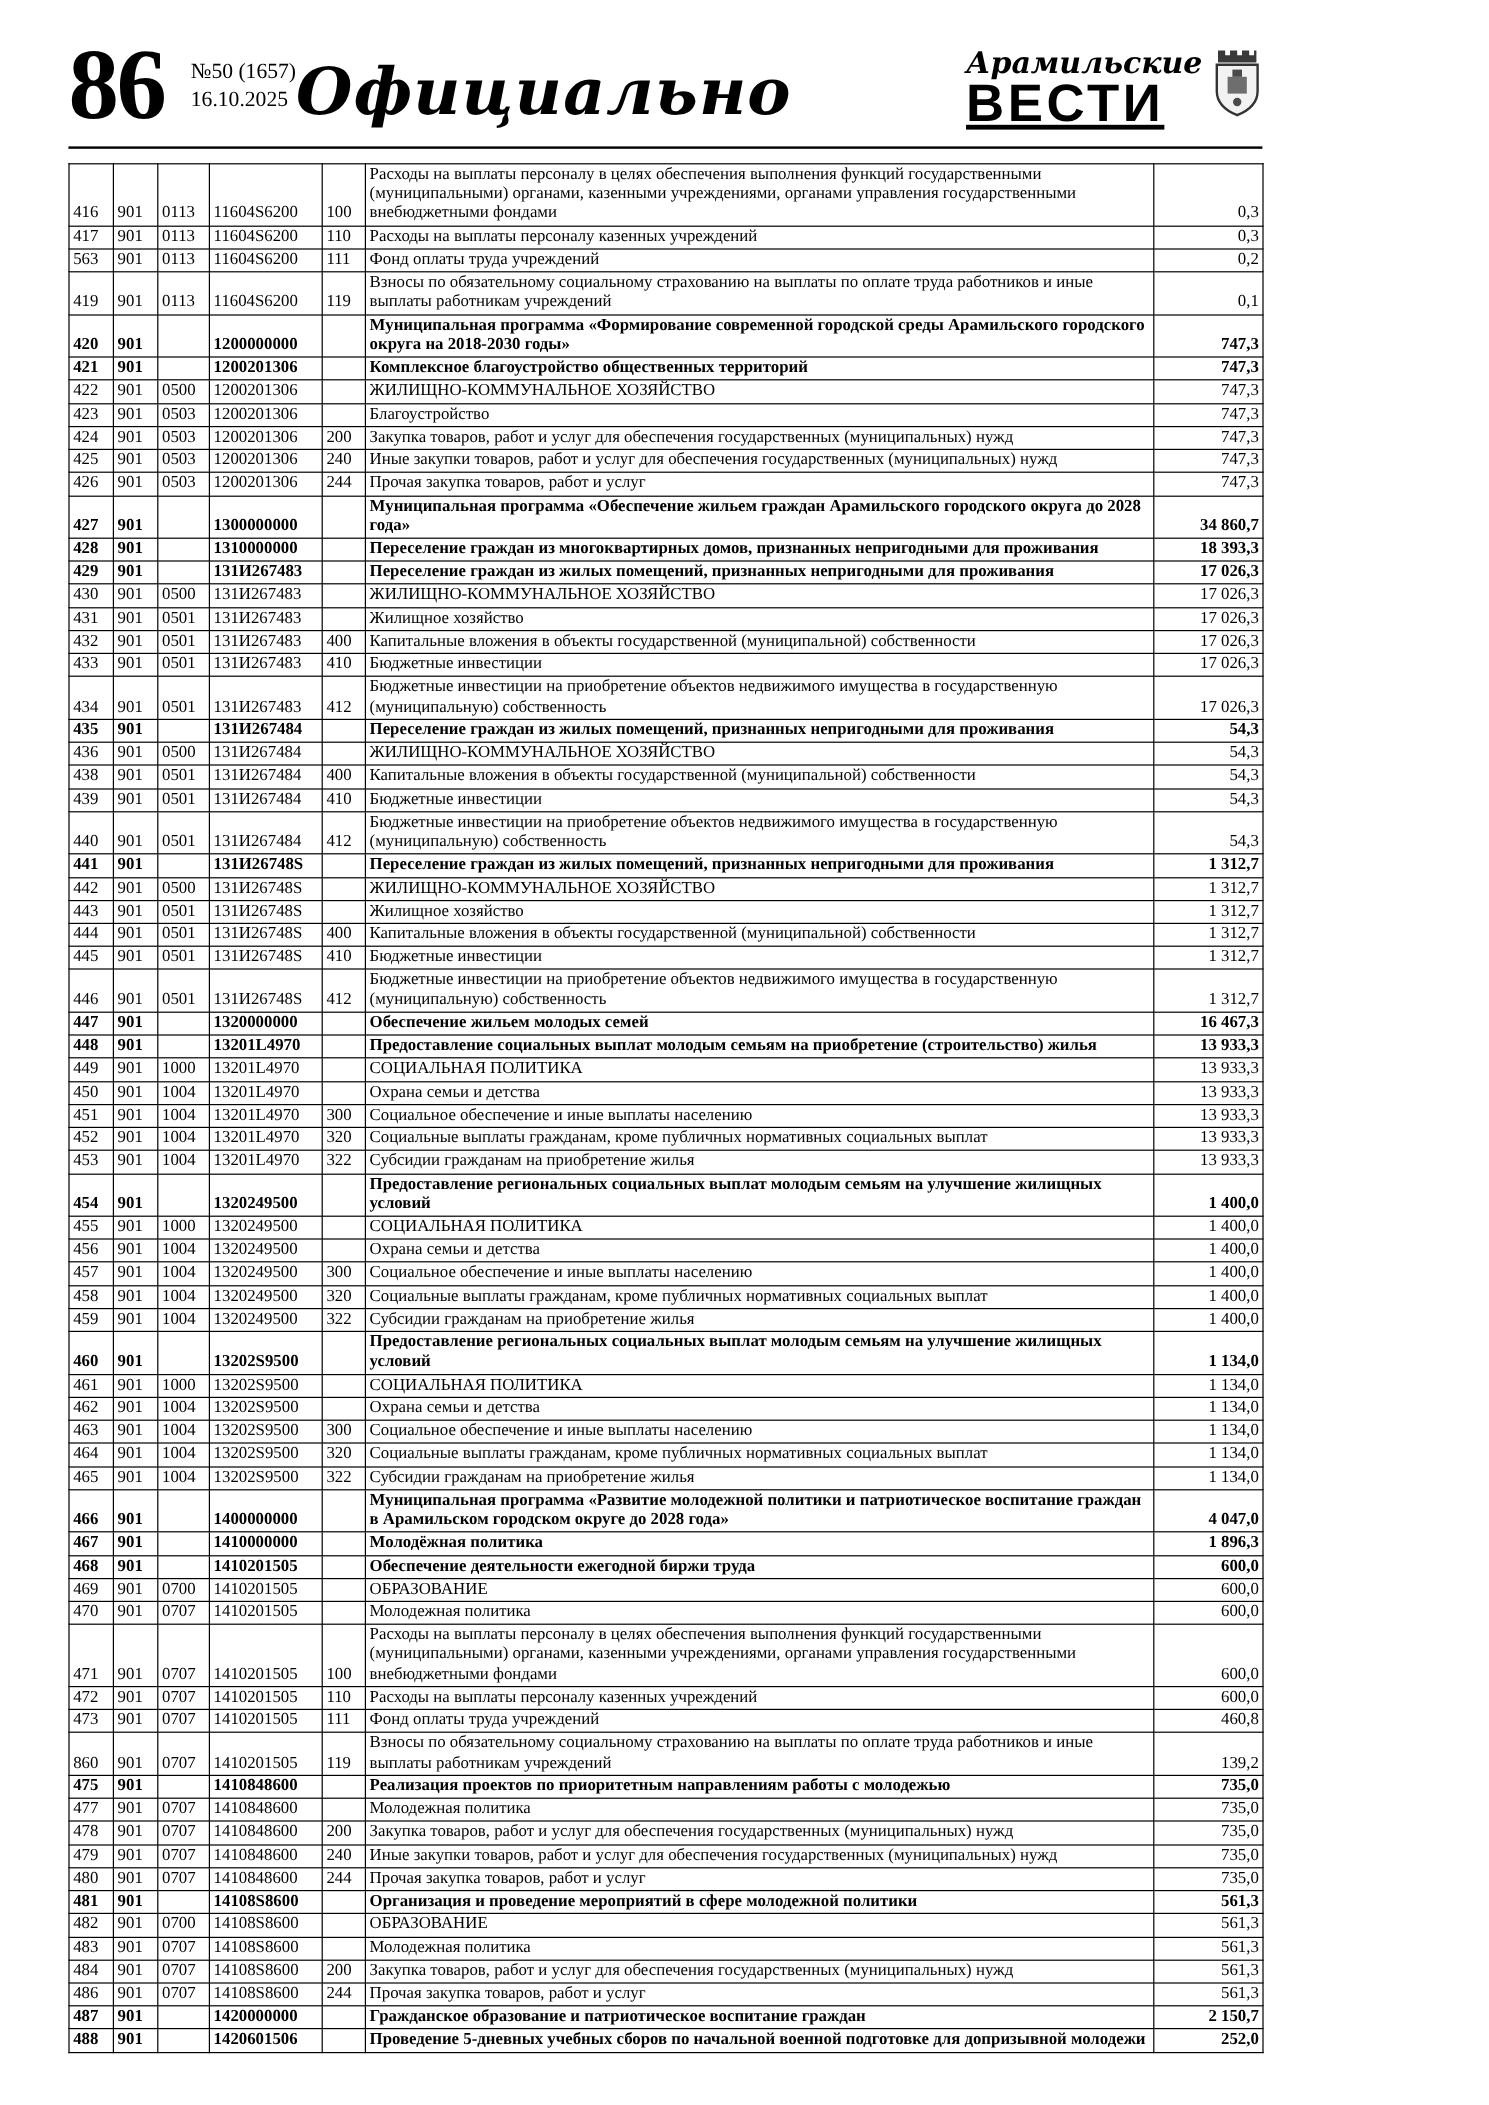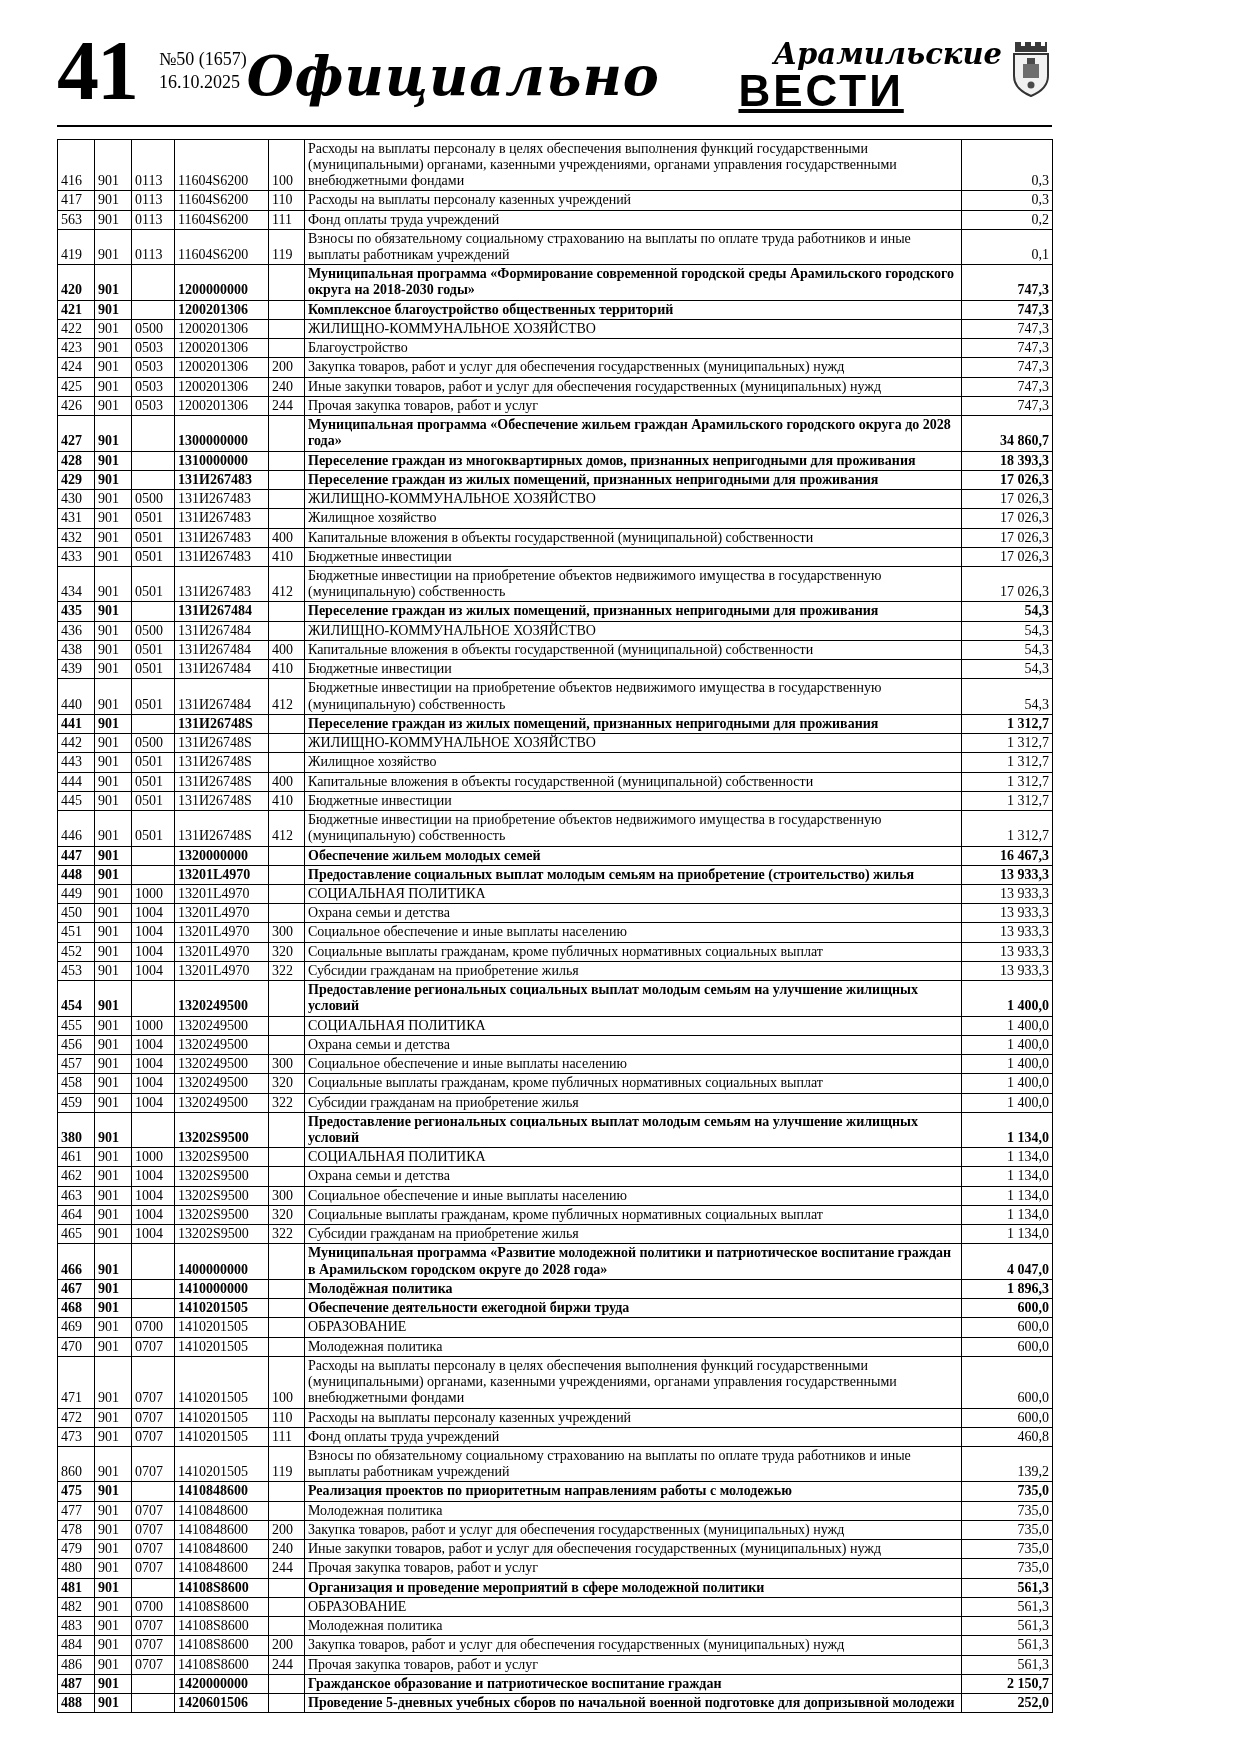--- a/index.html
+++ b/index.html
@@ -30,22 +30,22 @@
   .official-title {
     flex:1; text-align:left;
     font-family:"DejaVu Serif", serif;
     font-style:italic; font-size:54px; font-weight:bold;
     margin-top:10px; letter-spacing:1px;
   }
   .brand { display:flex; align-items:flex-start; margin-top:6px; }
   .brand-text { text-align:left; margin-right:8px; }
   .brand-top {
     font-family:"DejaVu Serif", serif;
-    font-style:italic; font-weight:bold; font-size:29px;
-    line-height:1; margin-bottom:2px;margin-left:35px;
+    font-style:italic; font-weight:bold; font-size:25px;
+    line-height:1; margin-bottom:2px;
   }
   .brand-bottom {
     font-family:"Liberation Sans", sans-serif;
     font-weight:900; font-size:44px; line-height:0.9;
     letter-spacing:3px;
     text-decoration:underline;
   }
 
   
   table.budget {
@@ -67,21 +67,21 @@
   td.col-name    { width:657px; }
   td.col-amount  { width:91px; text-align:right; }
   tr.bold td { font-weight:bold; }
 </style>
 </head>
 <body>
 
 <div class="page">
 
   <header class="header">
-    <div class="page-num">41</div>
+    <div class="page-num">86</div>
     <div class="issue-block">
       <div>№50 (1657)</div>
       <div>16.10.2025</div>
     </div>
     <div class="official-title">Официально</div>
     <div class="brand">
       <div class="brand-text">
         <div class="brand-top">Арамильские</div>
         <div class="brand-bottom">ВЕСТИ</div>
       </div>
@@ -478,21 +478,21 @@
         <tr>
           <td class="col-num">459</td>
           <td class="col-grbs">901</td>
           <td class="col-section">1004</td>
           <td class="col-article">1320249500</td>
           <td class="col-type">322</td>
           <td class="col-name">Субсидии гражданам на приобретение жилья</td>
           <td class="col-amount">1 400,0</td>
         </tr>
         <tr class="bold">
-          <td class="col-num">380</td>
+          <td class="col-num">460</td>
           <td class="col-grbs">901</td>
           <td class="col-section"></td>
           <td class="col-article">13202S9500</td>
           <td class="col-type"></td>
           <td class="col-name">Предоставление региональных социальных выплат молодым семьям на улучшение жилищных условий</td>
           <td class="col-amount">1 134,0</td>
         </tr>
         <tr>
           <td class="col-num">461</td>
           <td class="col-grbs">901</td>

